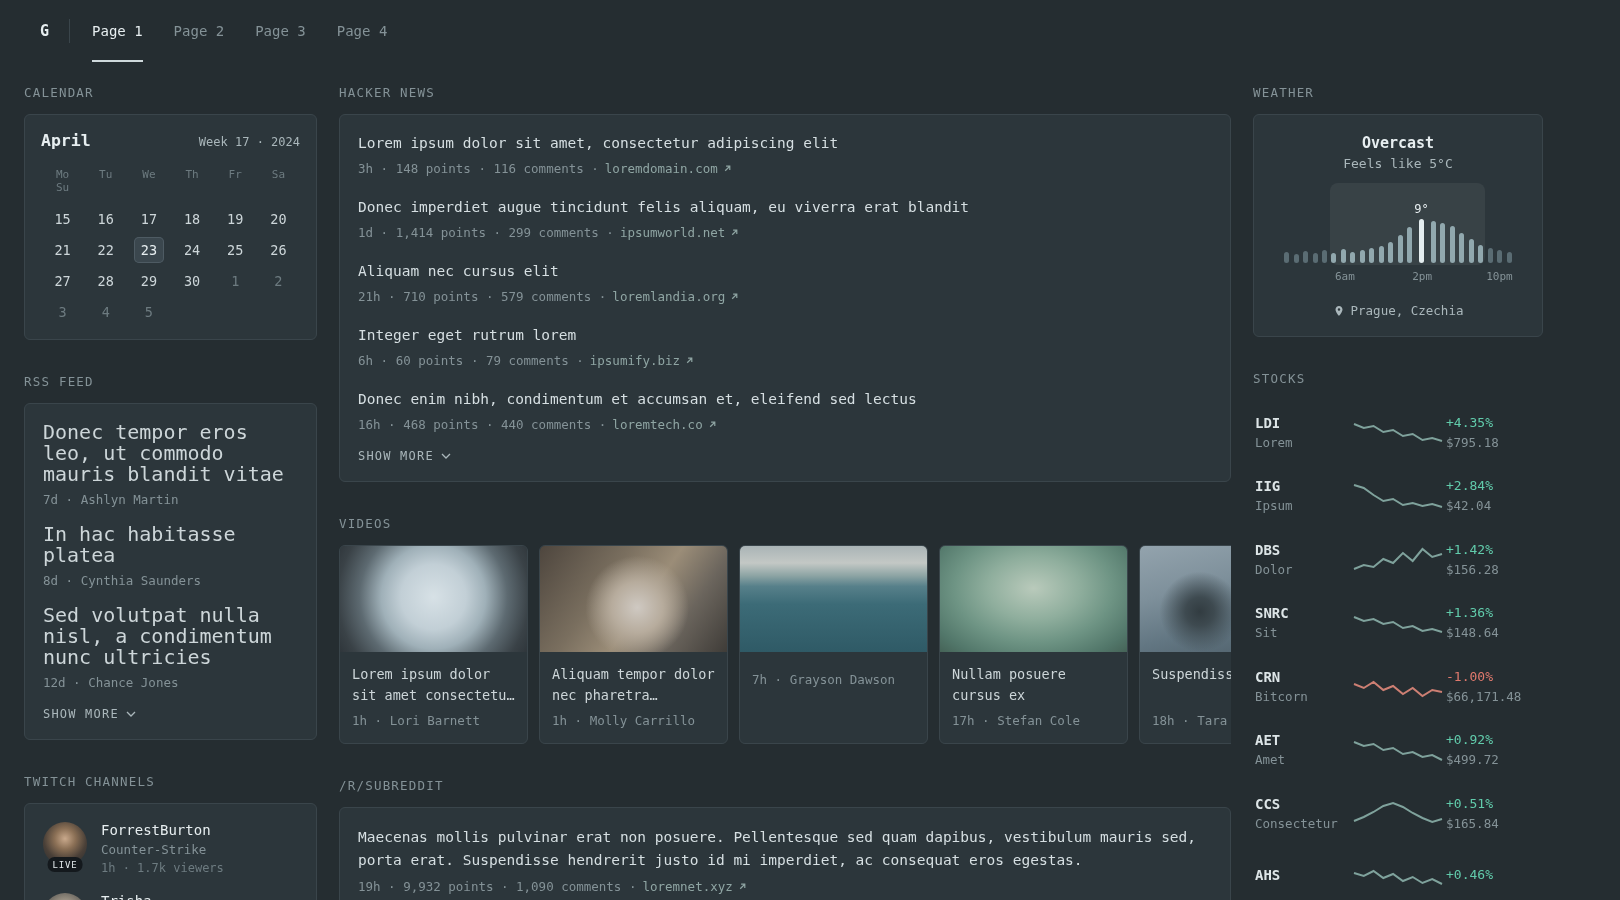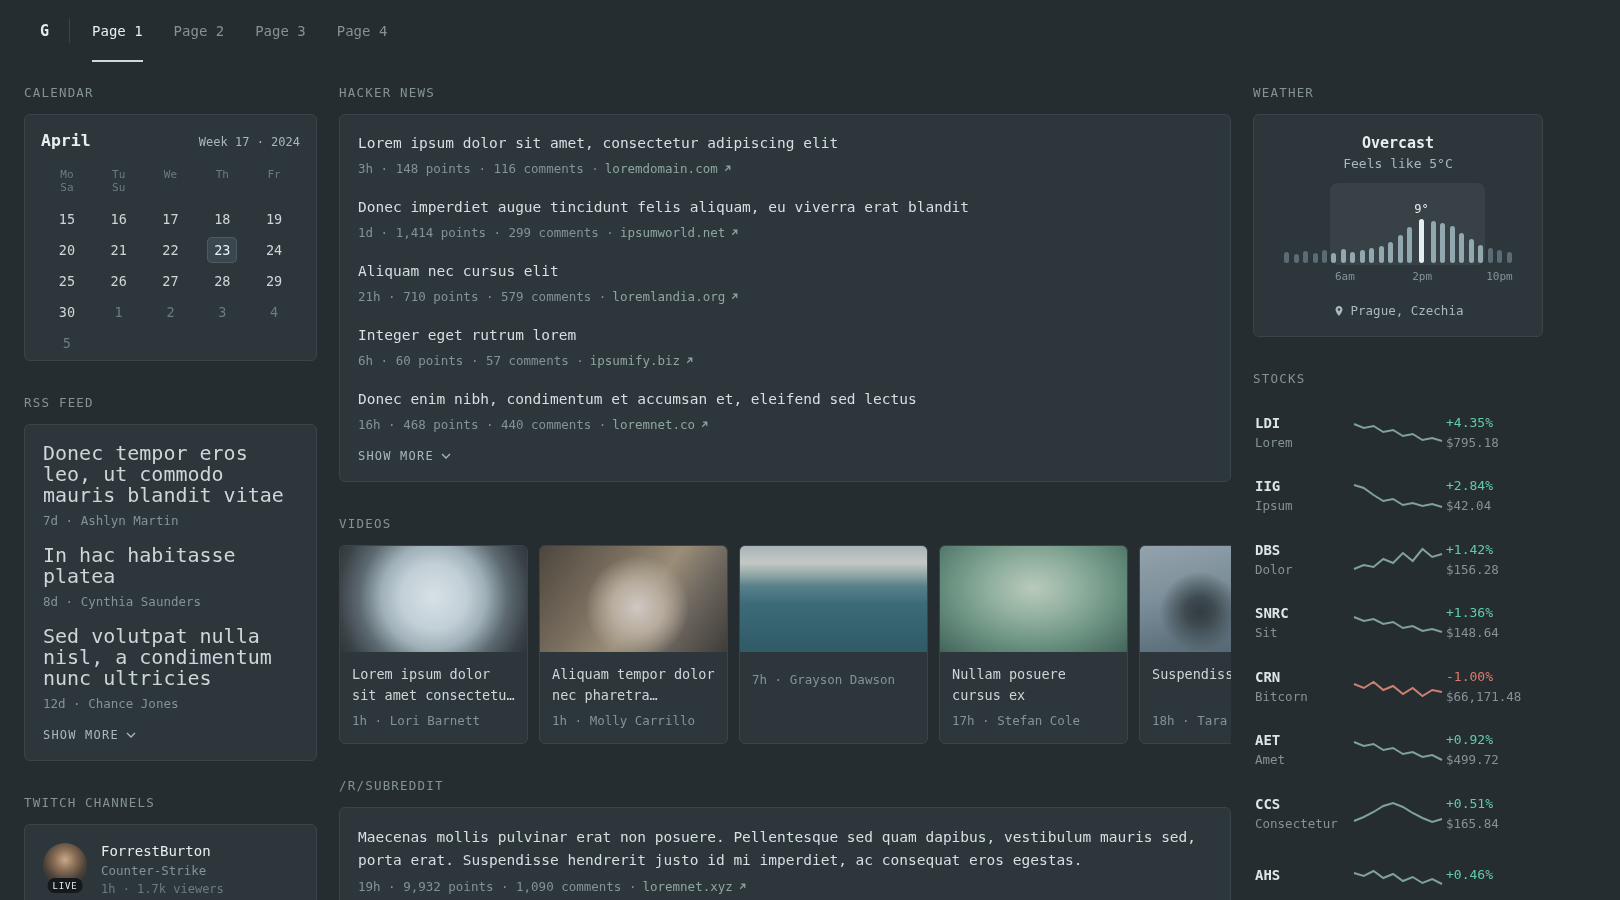--- a/index.html
+++ b/index.html
@@ -34,25 +34,25 @@
   .pad{padding:18px}
 
   .item-title{display:block;color:var(--text);font-size:20px;line-height:21px}
   .meta{font-size:12.5px;line-height:17px;color:var(--muted);margin-top:6px}
   .meta-row{display:flex;flex-wrap:wrap;gap:0 6px;align-items:center;margin-top:6px;font-size:12.5px;line-height:17px;color:var(--muted)}
   .meta-link{display:inline-flex;gap:4px;align-items:center;color:#8fa5a3}
   .ext,.chev{stroke:currentColor;fill:none;stroke-width:1.3}
   .show-more{display:inline-flex;align-items:center;gap:7px;margin-top:16px;font-size:12px;letter-spacing:1.2px;color:var(--dim)}
 
   
-  .cal-card{padding:16px 16px 4px}
+  .cal-card{padding:16px 16px 14px}
   .cal-top{display:flex;justify-content:space-between;align-items:baseline}
   .cal-month{font-size:16.5px;font-weight:bold;color:var(--bright)}
   .cal-week{font-size:12px;color:var(--dim)}
-  .cal-grid{display:grid;grid-template-columns:repeat(5,1fr);justify-items:center}
+  .cal-grid{display:grid;grid-template-columns:repeat(6,1fr);justify-items:center}
   .cal-dow{margin-top:18px}
   .dow{font-size:11px;color:var(--muted2)}
   .cal-days{row-gap:5px;margin-top:12px}
   .day{width:30px;height:26px;display:flex;align-items:center;justify-content:center;font-size:13.5px;color:var(--text)}
   .day.selected{background:#3b474e;border-radius:5px;box-shadow:inset 0 0 0 1px #4e5b63;color:var(--bright)}
   .day.out{color:var(--muted2)}
 
   
   .rss-item+.rss-item{margin-top:16px}
 
@@ -305,36 +305,36 @@
                     <svg class="ext" width="11" height="11" viewBox="0 0 12 12">
                       <path d="M3.5 8.5l5-5M4.5 3.5h4v4"></path>
                     </svg>
                   </a>
                 </div>
               </div>
 
               <div class="hn-item">
                 <a class="item-title hn-title">Integer eget rutrum lorem</a>
                 <div class="meta-row">
-                  <span>6h · 60 points · 57 comments ·</span>
+                  <span>6h · 60 points · 79 comments ·</span>
                   <a class="meta-link">
                     <span>ipsumify.biz</span>
                     <svg class="ext" width="11" height="11" viewBox="0 0 12 12">
                       <path d="M3.5 8.5l5-5M4.5 3.5h4v4"></path>
                     </svg>
                   </a>
                 </div>
               </div>
 
               <div class="hn-item">
                 <a class="item-title hn-title">Donec enim nibh, condimentum et accumsan et, eleifend sed lectus</a>
                 <div class="meta-row">
                   <span>16h · 468 points · 440 comments ·</span>
                   <a class="meta-link">
-                    <span>loremnet.co</span>
+                    <span>loremtech.co</span>
                     <svg class="ext" width="11" height="11" viewBox="0 0 12 12">
                       <path d="M3.5 8.5l5-5M4.5 3.5h4v4"></path>
                     </svg>
                   </a>
                 </div>
               </div>
             </div>
           <a class="show-more">
             <span>SHOW MORE</span>
             <svg class="chev" width="10" height="6" viewBox="0 0 10 6">

